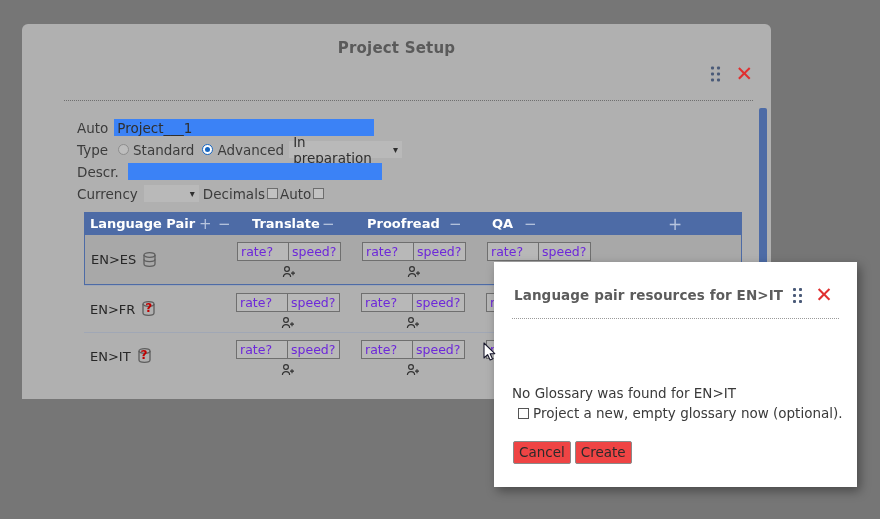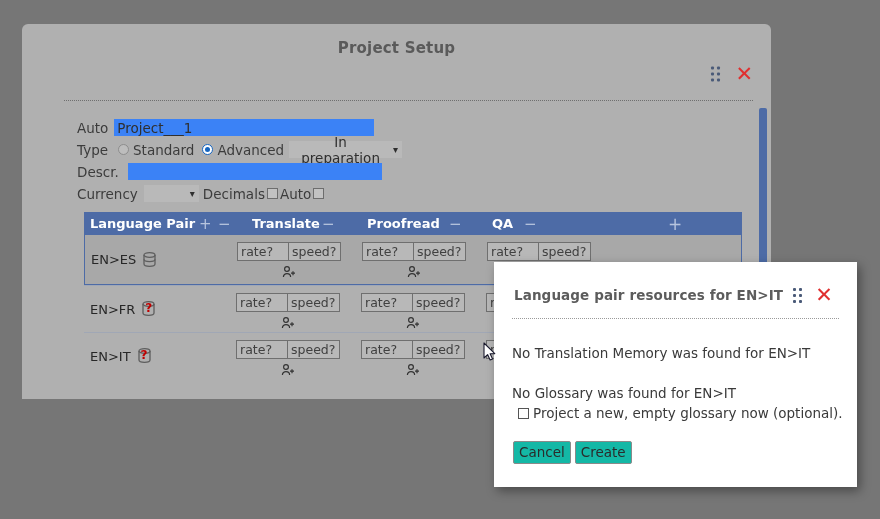--- a/index.html
+++ b/index.html
@@ -101,21 +101,21 @@
   }
   .dbicon{display:inline-block;width:15px;height:16px;position:relative;}
   .qmark{
     position:absolute;left:4px;top:1px;color:#c00000;font-size:12px;
     font-weight:bold;line-height:1;
   }
   .grp{position:absolute;top:7px;}
   .pair{display:flex;}
   .cellbox{
     background:#b8b8b8;border:1px solid #6f6f6f;height:19px;width:52px;
-    display:flex;align-items:center;font-size:12.5px;color:#404040;
+    display:flex;align-items:center;font-size:12.5px;color:#6d28d9;
     box-sizing:border-box;padding-left:3px;
   }
   .cellbox+.cellbox{border-left:none;}
   .addp{
     text-align:center;margin-top:1px;height:14px;
     display:flex;align-items:center;justify-content:center;
   }
   .person-add{display:inline-block;width:15px;height:12px;position:relative;}
 
   
@@ -144,21 +144,21 @@
     position:absolute;left:18px;font-size:13.5px;color:#3a3a3a;
     display:flex;align-items:center;
   }
   .dlg-line.ind{left:24px;}
   .dchk{
     width:11px;height:11px;border:1px solid #555;background:#fff;
     display:inline-block;box-sizing:border-box;margin-right:4px;
   }
   #dlg-btns{position:absolute;left:19px;top:439px;display:flex;gap:4px;}
   .dbtn{
-    background:#14b8a6;border:1px solid #8a8a8a;border-radius:2px;
+    background:#ef4444;border:1px solid #8a8a8a;border-radius:2px;
     font-size:13.5px;color:#2b2b2b;padding:2px 5px 3px;
     font-family:"DejaVu Sans","Liberation Sans",sans-serif;cursor:pointer;
   }
   
   #cursor{position:absolute;left:483px;top:342px;width:14px;height:20px;}
 </style>
 </head>
 <body>
 
 <div id="panel">
@@ -187,21 +187,21 @@
   <div class="frow frow-type">
     <span class="flabel">Type</span>
     <span style="display:flex;align-items:center;margin-left:10px;">
       <span class="radio"></span>
       <span class="flabel">Standard</span>
     </span>
     <span style="display:flex;align-items:center;margin-left:8px;">
       <span class="radio on"></span>
       <span class="flabel">Advanced</span>
     </span>
-    <span class="sel" style="width:113px;margin-left:5px;text-align:center;">
+    <span class="sel" style="width:113px;margin-left:5px;">
       <span>In preparation</span>
       <span class="caret">▾</span>
     </span>
   </div>
 
   <div class="frow frow-descr">
     <span class="flabel">Descr.</span>
     <span class="finput" style="width:254px;margin-left:9px;"></span>
   </div>
 
@@ -426,21 +426,20 @@
           <i></i>
           <i></i>
           <i></i>
       </span>
       <span class="x-close">✕</span>
     </span>
   </div>
 
   <div id="dlg-sep"></div>
 
-  <div class="dlg-line" style="top:83px;">No Translation Memory was found for EN&gt;IT</div>
 
 
   <div class="dlg-line" style="top:123px;">No Glossary was found for EN&gt;IT</div>
 
   <div class="dlg-line ind" style="top:143px;">
     <span class="dchk"></span>
     <span>Project a new, empty glossary now (optional).</span>
   </div>
 
   <div id="dlg-btns" style="top:179px;">

